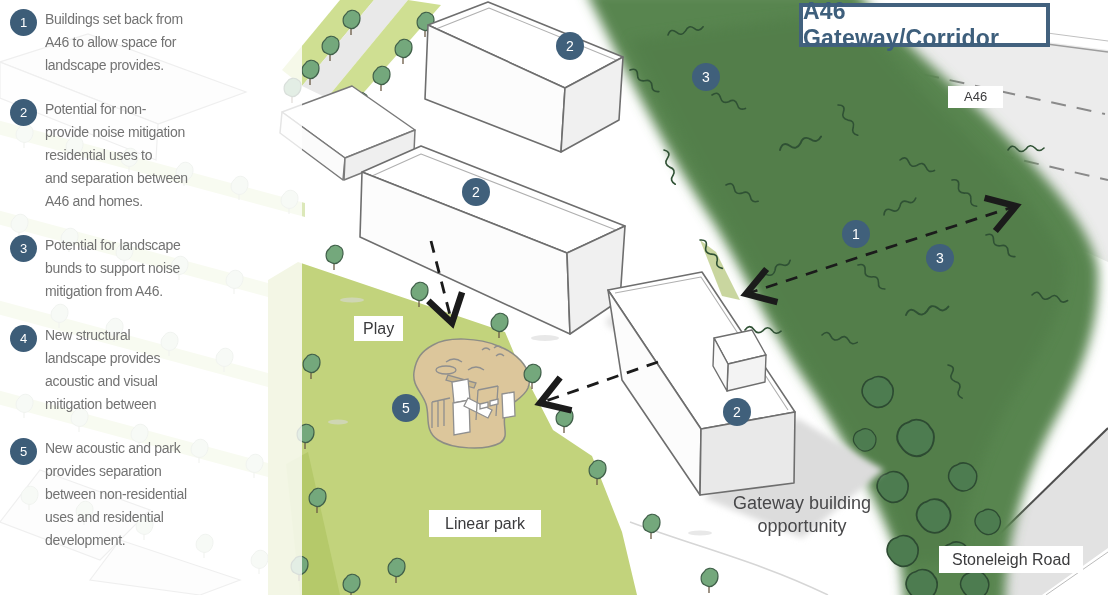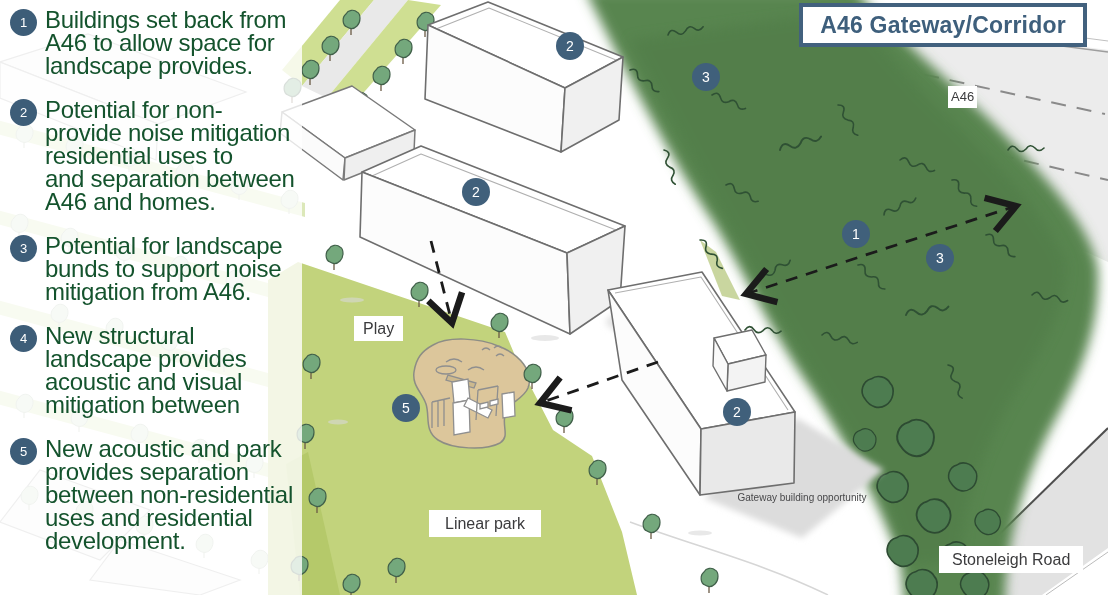--- a/index.html
+++ b/index.html
@@ -5,55 +5,55 @@
   html,body{margin:0;padding:0;background:#ffffff;}
   #app{
     position:relative;width:1108px;height:595px;overflow:hidden;background:#ffffff;
     font-family:"Liberation Sans",sans-serif;
   }
   #plan-svg{position:absolute;left:0;top:0;z-index:0;}
   .html-layer{position:absolute;left:0;top:0;width:1108px;height:595px;z-index:2;}
 
   
   .title-banner{
-    position:absolute;left:799px;top:3px;width:288px;height:44px;box-sizing:border-box;
+    position:absolute;left:799px;top:3px;width:251px;height:44px;box-sizing:border-box;
     border:4px solid #42617e;background:#ffffff;display:flex;align-items:center;justify-content:center;
     font-size:23px;font-weight:bold;color:#3e5f7c;letter-spacing:.2px;
   }
 
   
   .map-label{
     position:absolute;background:#ffffff;color:#3b3b3d;font-size:16px;line-height:1.2;
     padding:4px 10px;text-align:center;white-space:nowrap;box-sizing:border-box;
   }
-  #label-a46road{left:948px;top:86px;font-size:13px;padding:3px 3px;}
+  #label-a46road{left:948px;top:86px;font-size:13px;padding:3px 16px;}
   #label-play{left:354px;top:316px;padding:3px 9px;}
   #label-linear{left:429px;top:510px;padding:4px 16px;}
   #label-stoneleigh{left:939px;top:546px;padding:4px 13px;}
   #label-gateway{
     position:absolute;left:732px;top:492px;width:140px;background:transparent;
-    color:#48484a;font-size:10px;line-height:1.25;text-align:center;
+    color:#48484a;font-size:18px;line-height:1.25;text-align:center;
   }
 
   
   .map-marker{
     position:absolute;width:28px;height:28px;border-radius:50%;background:#40607b;color:#ffffff;
     display:flex;align-items:center;justify-content:center;font-size:14px;
   }
 
   
   .legend-panel{
     position:absolute;left:0;top:0;width:300px;box-sizing:border-box;padding:8px 0 0 10px;
   }
   .legend-item{display:flex;align-items:flex-start;margin-bottom:21px;}
   .legend-num{
     flex:0 0 27px;width:27px;height:27px;border-radius:50%;background:#3d5d78;color:#ffffff;
     font-size:13px;display:flex;align-items:center;justify-content:center;margin-right:8px;margin-top:1px;
   }
-  .legend-text{font-size:24px;line-height:23px;color:#14532d;letter-spacing:-.3px;}
+  .legend-text{font-size:14px;line-height:23px;color:#737373;letter-spacing:-.3px;}
 </style>
 </head>
 <body>
 
 <div id="app">
 
   <svg id="plan-svg" width="1108" height="595" viewBox="0 0 1108 595">
     <defs>
       <filter id="soft" x="-20%" y="-20%" width="140%" height="140%">
           <feGaussianBlur stdDeviation="6"></feGaussianBlur>

